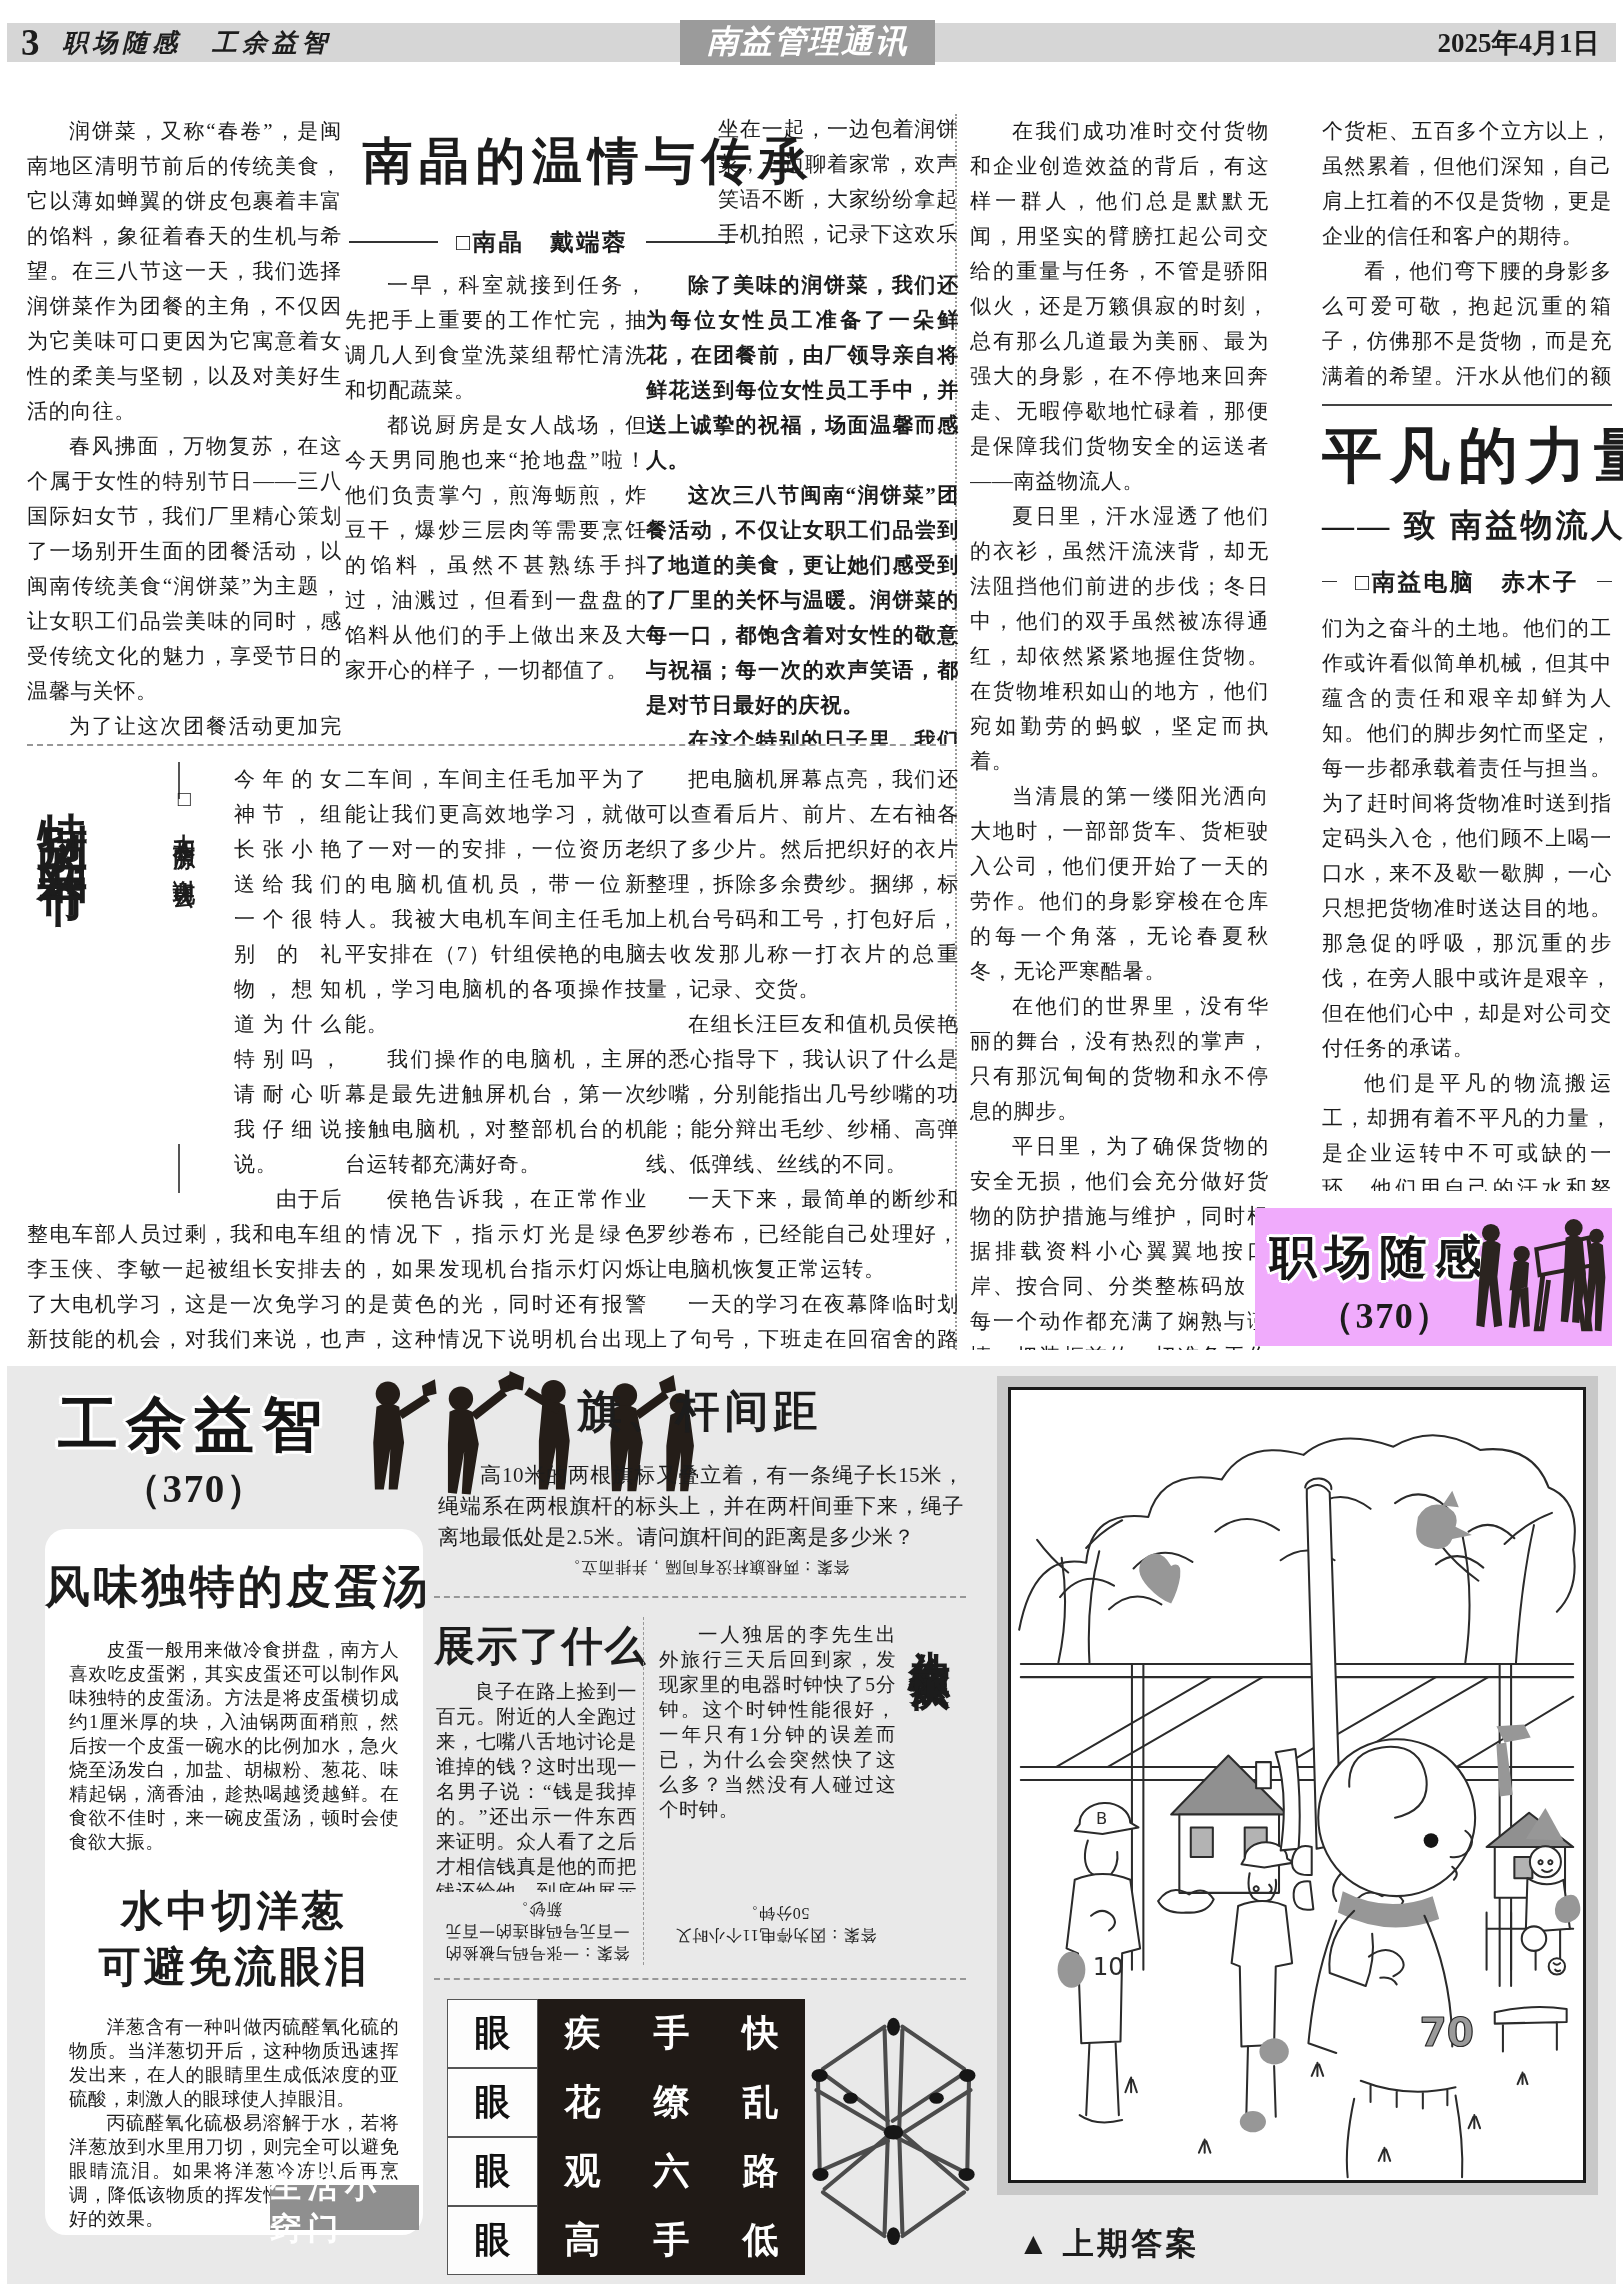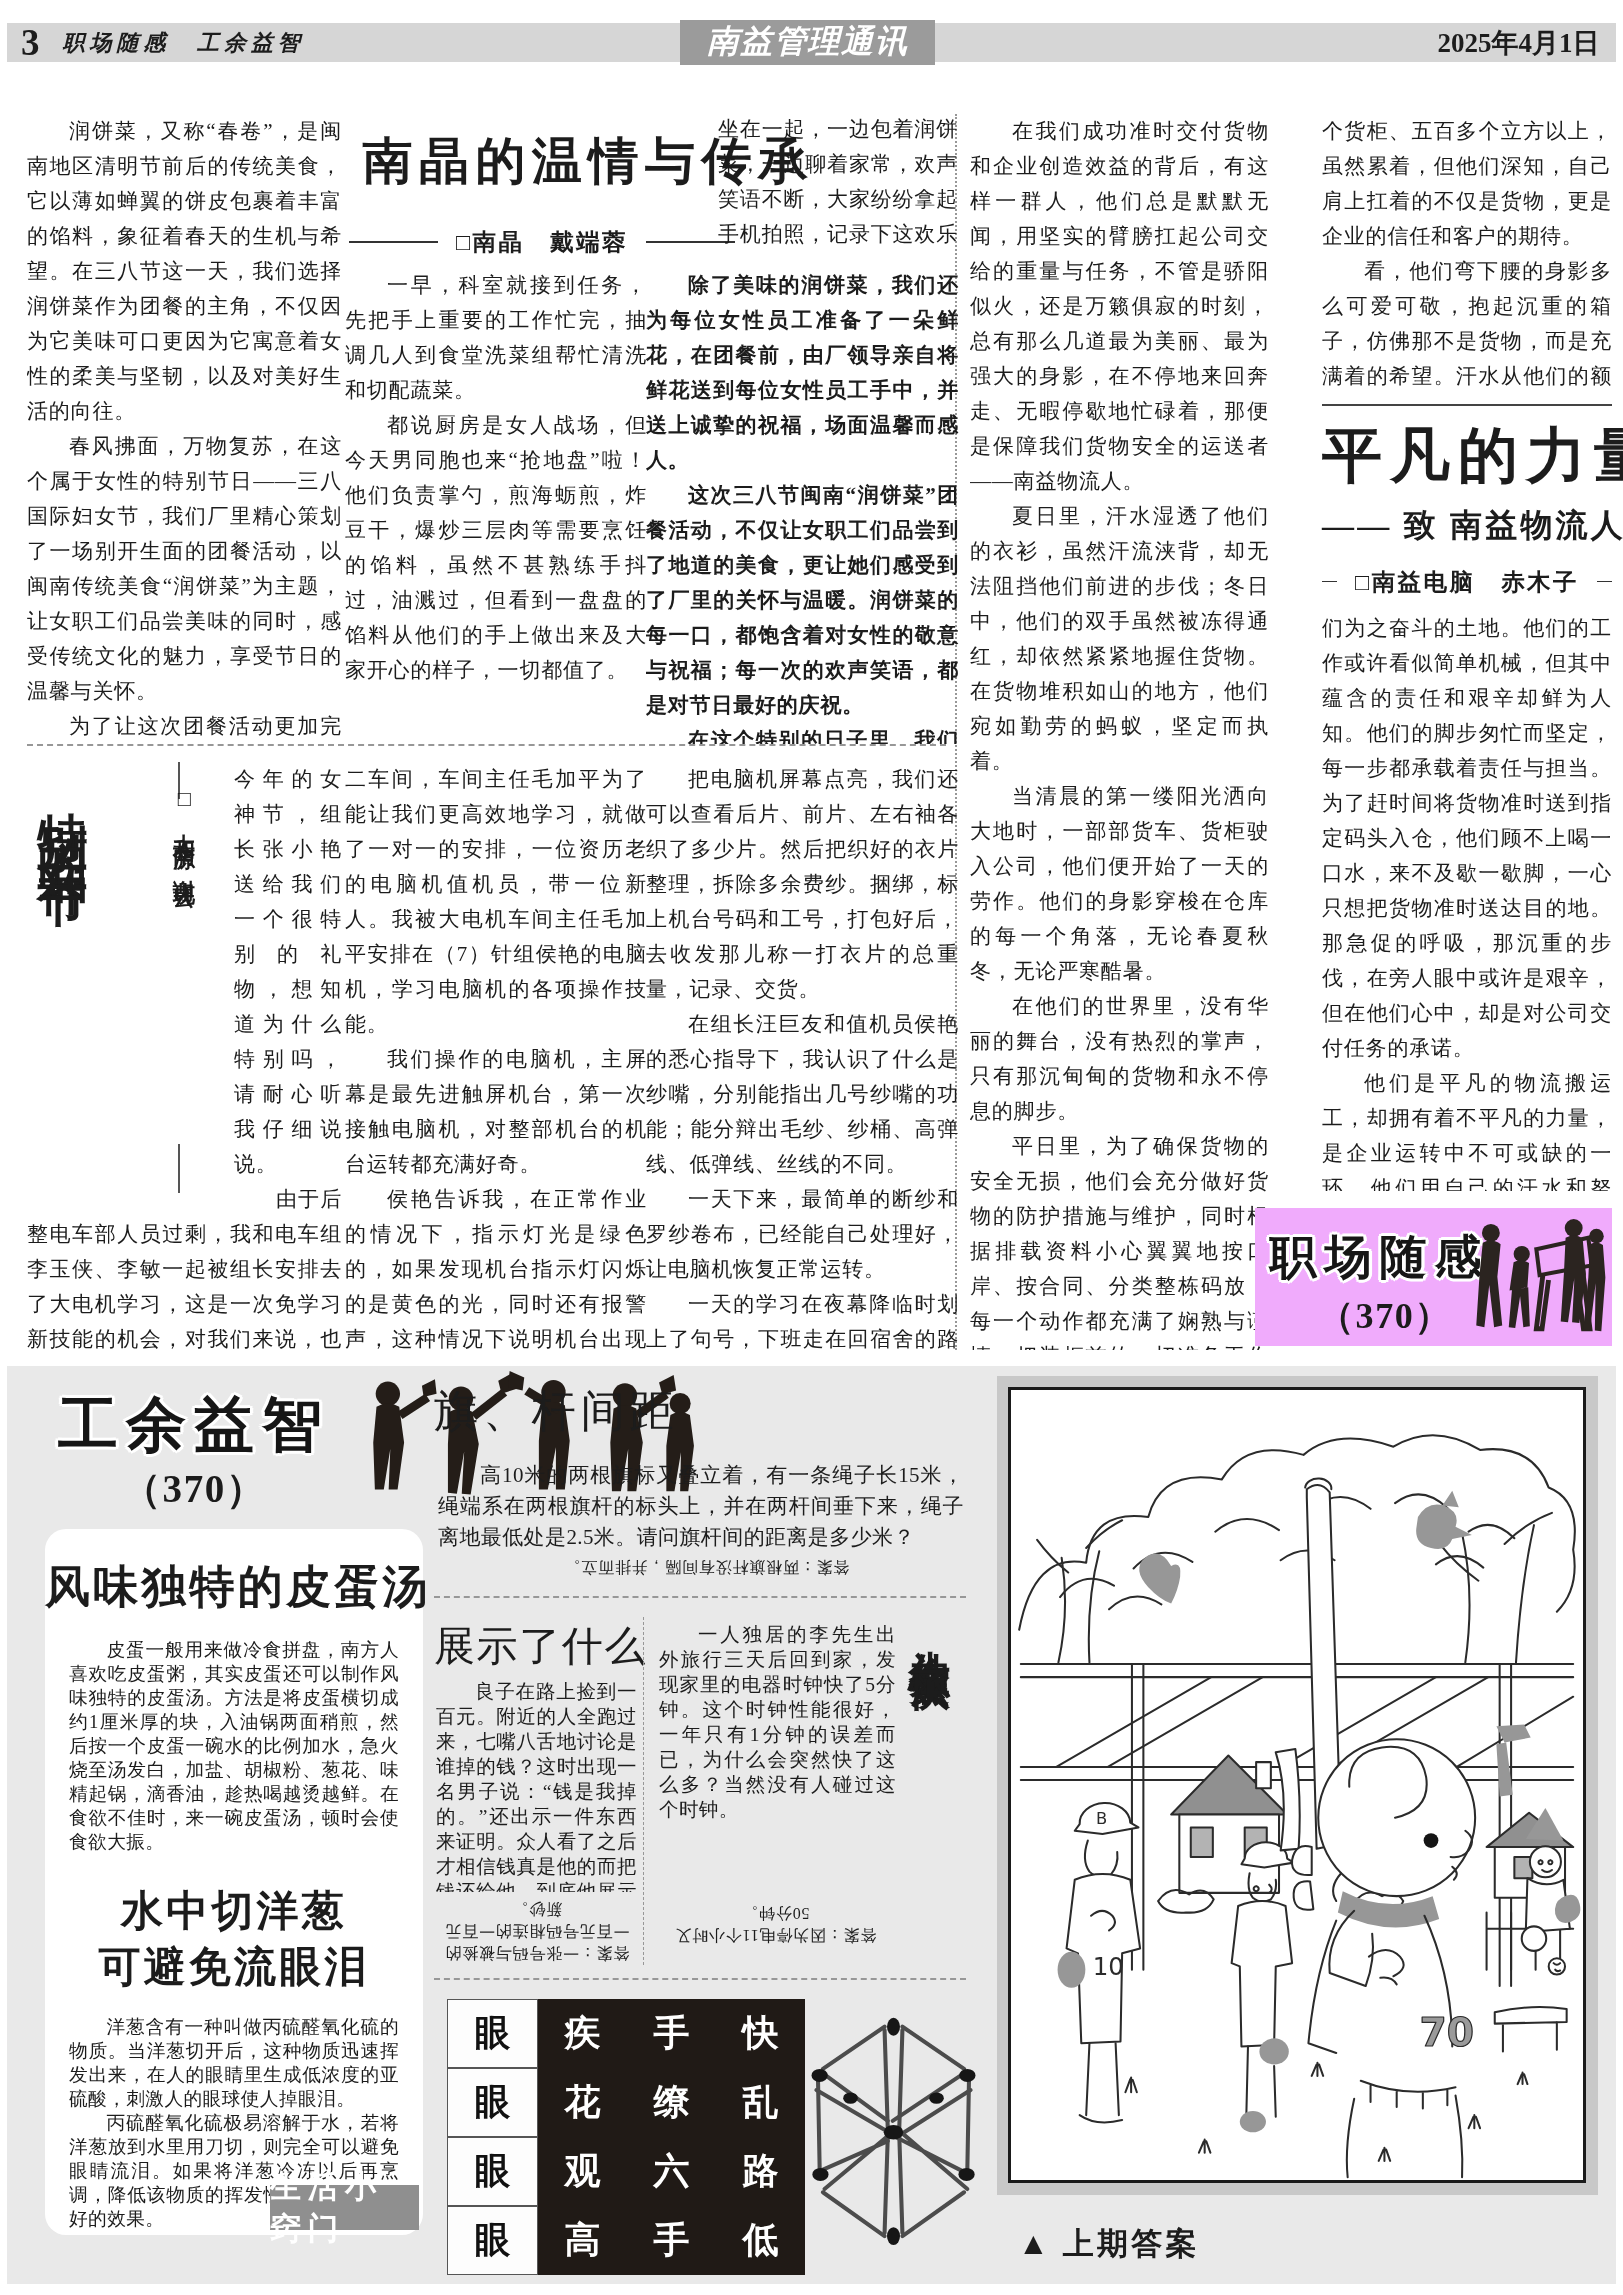--- a/index.html
+++ b/index.html
@@ -1,21 +1,21 @@
 <!DOCTYPE html>
 <html style="font-size:13px"><head>
 <meta charset="utf-8">
 <style>
   html,body{margin:0;padding:0;background:#fff;}
   body{width:1624px;height:2295px;position:relative;font-family:"Liberation Serif","DejaVu Serif",serif;color:#1c1c1c;overflow:hidden;}
   .abs{position:absolute;}
   
   .header-bar{left:6.5px;top:23px;width:1609px;height:39px;background:#d6d6d6;display:flex;align-items:center;}
   .page-no{font-size:37px;font-weight:700;margin-left:14.6px;line-height:39px;}
-  .head-sections{font-size:22px;font-weight:700;margin-left:23px;letter-spacing:4.9px;font-style:italic;}
+  .head-sections{font-size:25px;font-weight:700;margin-left:23px;letter-spacing:4.9px;font-style:italic;}
   .masthead{left:680px;top:19.5px;width:255px;height:45px;background:#9b9b9b;display:flex;align-items:center;justify-content:center;}
   .masthead span{color:#fff;font-size:32px;font-weight:700;font-style:italic;letter-spacing:1.6px;}
   .head-date{position:absolute;right:16px;top:0;height:39px;display:flex;align-items:center;font-size:27px;font-weight:600;}
   
   .bt{font-size:21px;line-height:35px;text-align:justify;letter-spacing:0.8px;}
   .bt p{margin:0;text-indent:2em;}
   .bt p.cont{text-indent:0;}
   .dash-h{border-top:2.4px dashed #979797;}
   .dot-v{border-left:2.4px dotted #979797;}
   .thin-rule{background:#444;height:1.6px;}
@@ -37,21 +37,21 @@
     letter-spacing:8px;white-space:nowrap;}
   .issue-no{font-size:36px;font-weight:800;letter-spacing:1.6px;}
   .gray-box{background:#f0abfc;}
   
   .bottom-bg{left:6.5px;top:1366px;width:1609px;height:918px;background:#e9e9e9;}
   .white-card{background:#fff;border-radius:21px;margin-top:31px;}
   .card-title{font-size:45px;font-weight:800;text-align:center;letter-spacing:3.2px;white-space:nowrap;}
   .card-title.small{font-size:42px;}
   .card-text{font-size:18.7px;line-height:24px;text-align:justify;letter-spacing:0.4px;}
   .card-text p{margin:0;text-indent:2em;}
-  .puzzle-title{font-size:44px;font-weight:400;letter-spacing:4.9px;white-space:nowrap;}
+  .puzzle-title{font-size:44px;font-weight:700;text-align:center;letter-spacing:4.9px;white-space:nowrap;}
   .puzzle-text{font-size:19.5px;line-height:25px;text-align:justify;letter-spacing:0.4px;}
   .puzzle-text p{margin:0;text-indent:2em;}
   .answer-flip{transform:rotate(180deg);font-size:16px;line-height:22px;text-align:center;letter-spacing:0.8px;}
   .v-title{writing-mode:vertical-rl;font-size:41px;font-weight:800;letter-spacing:3.2px;}
   .tip-tag{background:#8f8f8f;color:#fff;font-size:31px;font-weight:800;letter-spacing:6.5px;display:flex;align-items:center;justify-content:center;}
   
   .idiom{display:grid;grid-template-columns:91px 89px 89px 89px;grid-auto-rows:69px;}
   .idiom .c{display:flex;align-items:center;justify-content:center;font-size:36px;font-weight:700;}
   .idiom .eye{background:#fdfdfd;border:1.6px solid #555;color:#111;}
   .idiom .dark{background:#201a16;color:#fff;}

